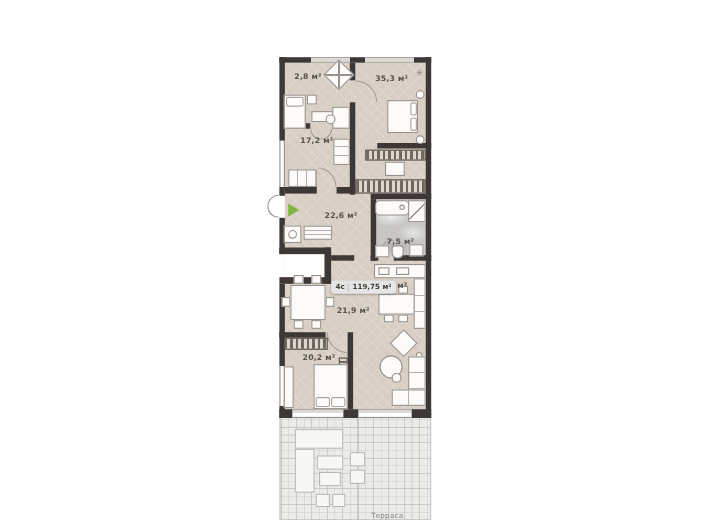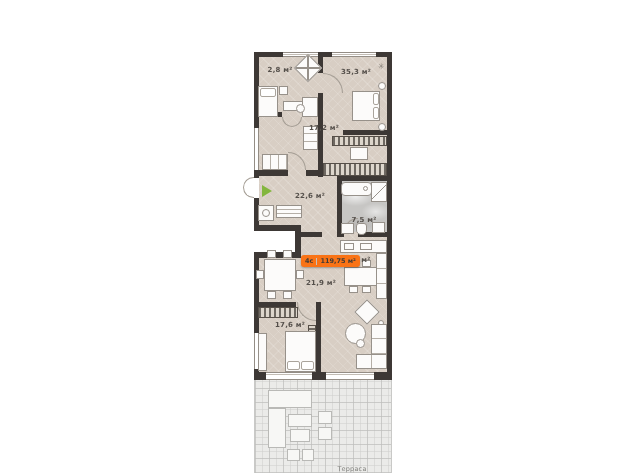--- a/index.html
+++ b/index.html
@@ -47,21 +47,21 @@
     background:repeating-linear-gradient(0deg,#6e6861 0 2px,#ddd6cc 2px 5px);
   }
   .arc { position:absolute; box-sizing:border-box; }
   .lbl {
     position:absolute; font-size:7px; font-weight:bold; color:#55504b;
     white-space:nowrap; transform:translate(-50%,-50%); letter-spacing:.2px;
   }
   .lbl-muted { color:#83837f; font-weight:normal; font-size:6.5px; }
   .badge {
     position:absolute; display:flex; align-items:center; gap:3px;
-    background:#f97316; border-radius:3px; padding:2px 4px;
+    background:#e5e5e5; border-radius:3px; padding:2px 4px;
     box-shadow:0 1px 2px rgba(0,0,0,.28);
     font-size:6.5px; font-weight:bold; color:#3f3b37; white-space:nowrap;
   }
   .bdg-div { width:1px; height:7px; background:#c6c2bd; }
   .diag-cross {
     background-image:
       linear-gradient(45deg, transparent 47%, #97918a 47%, #97918a 53%, transparent 53%),
       linear-gradient(135deg, transparent 47%, #97918a 47%, #97918a 53%, transparent 53%);
   }
   .diag-one {
@@ -198,26 +198,26 @@
   <div class="tfurn" style="left:268px;top:408px;width:18px;height:40px;"></div>
   <div class="tfurn" style="left:288px;top:414px;width:24px;height:13px;"></div>
   <div class="tfurn" style="left:290px;top:429px;width:20px;height:13px;"></div>
   <div class="tfurn" style="left:318px;top:411px;width:14px;height:13px;"></div>
   <div class="tfurn" style="left:318px;top:427px;width:14px;height:13px;"></div>
   <div class="tfurn" style="left:287px;top:449px;width:13px;height:12px;"></div>
   <div class="tfurn" style="left:302px;top:449px;width:12px;height:12px;"></div>
 
   <div class="lbl" style="left:280px;top:70px;">2,8 м²</div>
   <div class="lbl" style="left:356px;top:72px;">35,3 м²</div>
-  <div class="lbl" style="left:288px;top:128px;margin-left:36px;">17,2 м²</div>
+  <div class="lbl" style="left:288px;top:128px;">17,2 м²</div>
   <div class="lbl" style="left:310px;top:196px;">22,6 м²</div>
   <div class="lbl" style="left:364px;top:220px;">7,5 м²</div>
   <div class="lbl" style="left:358px;top:260px;">8,2 м²</div>
   <div class="lbl" style="left:321px;top:283px;">21,9 м²</div>
-  <div class="lbl" style="left:290px;top:325px;">17,6 м²</div>
+  <div class="lbl" style="left:290px;top:325px;">20,2 м²</div>
   <div class="lbl lbl-muted" style="left:352px;top:469px;">Терраса</div>
 
   <div class="badge" style="left:301px;top:255px;">
     <span>4с</span>
     <span class="bdg-div"></span>
     <span>119,75 м²</span>
   </div>
 
 </div>
 

